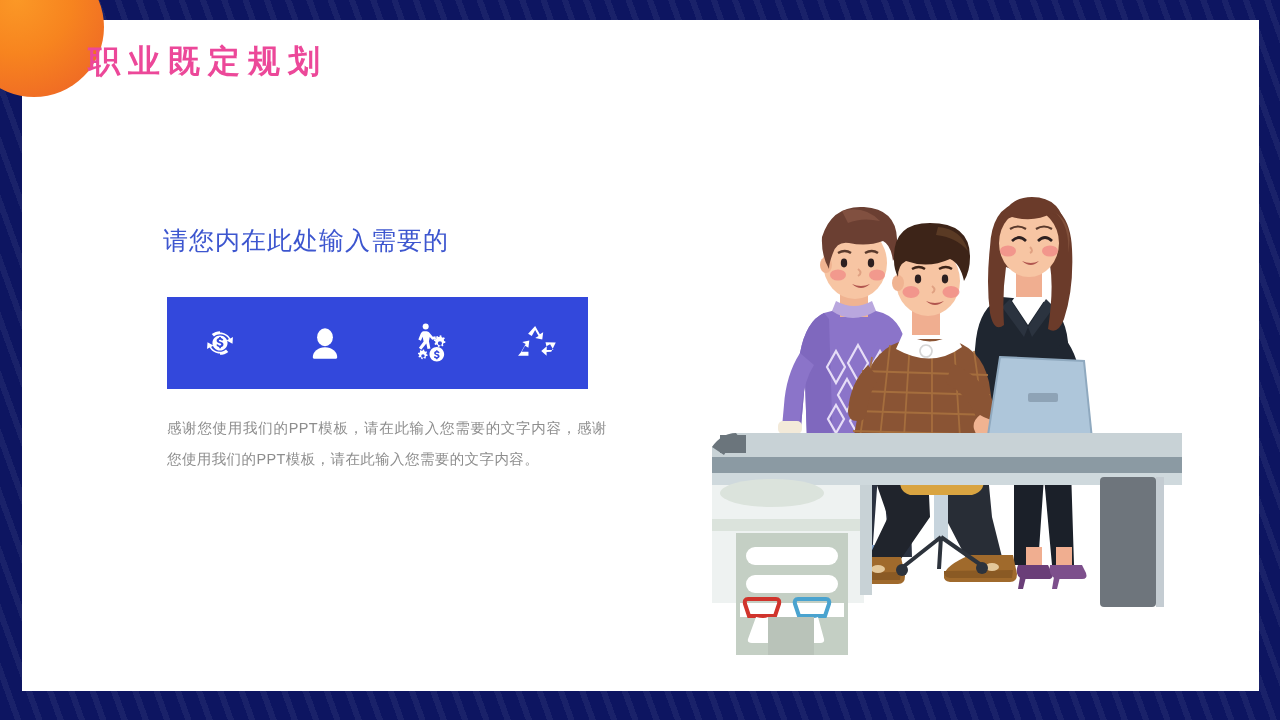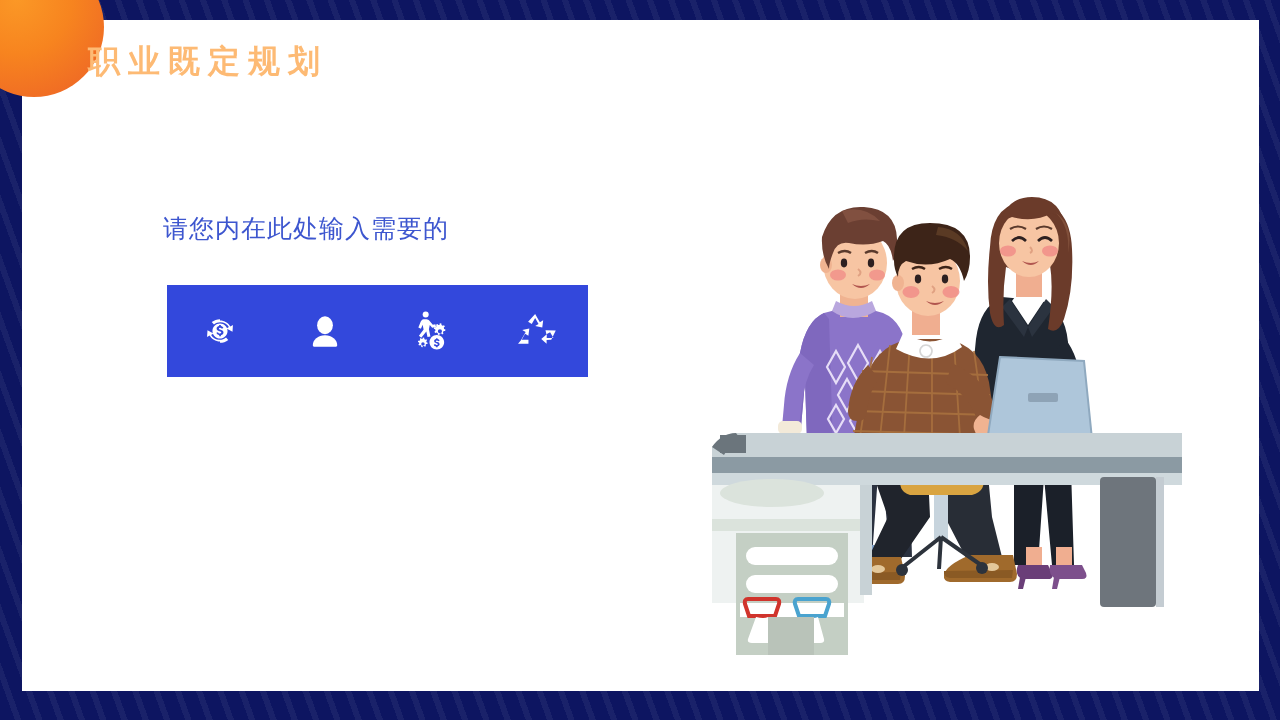--- a/index.html
+++ b/index.html
@@ -32,33 +32,33 @@
   
   #orb{
     position:absolute;left:-36px;top:-43px;width:140px;height:140px;
     border-radius:50%;
     background:radial-gradient(circle at 38% 30%, #fb9826 0%, #f7841f 42%, #ec5f27 100%);
     z-index:5;
   }
   #slide-title{
     position:absolute;left:88px;top:40px;
     font-size:32px;font-weight:bold;letter-spacing:8px;
-    color:#fdba74;
+    color:#ec4899;
     z-index:6;
     white-space:nowrap;
   }
   
   #left-col{
     position:absolute;left:119px;top:186px;width:470px;
   }
   #headline{
     color:#3d56cf;
     font-size:25px;line-height:45px;font-weight:400;
     letter-spacing:1px;
-    margin:0 0 0 22px;
+    margin:12px 0 0 22px;
   }
   #icon-bar{
     margin-top:34px;margin-left:26px;
     width:421px;height:92px;
     background:#3348dc;
     display:flex;align-items:center;justify-content:space-around;
   }
   .ic{width:46px;height:46px;display:block;}
   #body-copy{
     margin-top:24px;margin-left:26px;width:440px;
@@ -124,20 +124,21 @@
             <g fill="#ffffff">
               <path d="M32.2 8.4l6.6 11.4 4.6-2.7-1.3 10-9.8-2.2 4.6-2.7-4.7-8.2-4.7 8.2-5.1-2.9 9.8-10.9z"></path>
               <path d="M12.4 44.8l6.6-11.4-4.7-2.7 9.8-2.2-1.3 10-4.6-2.7-4.7 8.2h9.4v5.9l-14.5-0.1 4-5z"></path>
               <path d="M54.6 44.3l-6.5 0.2 0.1 5.3-7.5-6.7 7.7-6.5-0.1 5.3 9.4-0.1-4.7-8.1-5.1 2.9-1.3-5.7 14.3 0.3-6.3 13.1z"></path>
             </g>
           </svg>
         </span>
 
       </div>
 
+      <p id="body-copy">感谢您使用我们的PPT模板，请在此输入您需要的文字内容，感谢您使用我们的PPT模板，请在此输入您需要的文字内容。</p>
     </div>
 
     <div id="illustration">
       <svg viewBox="0 0 470 470" xmlns="http://www.w3.org/2000/svg">
 
         <g>
 
           <path d="M132 232 L196 232 L200 372 L178 372 L168 262 L160 372 L138 372 Z" fill="#2b3240"></path>
 
           <path d="M148 360 q-12 6 -20 14 q-3 5 3 7 h38 l2-21z" fill="#7fa0c7"></path>

